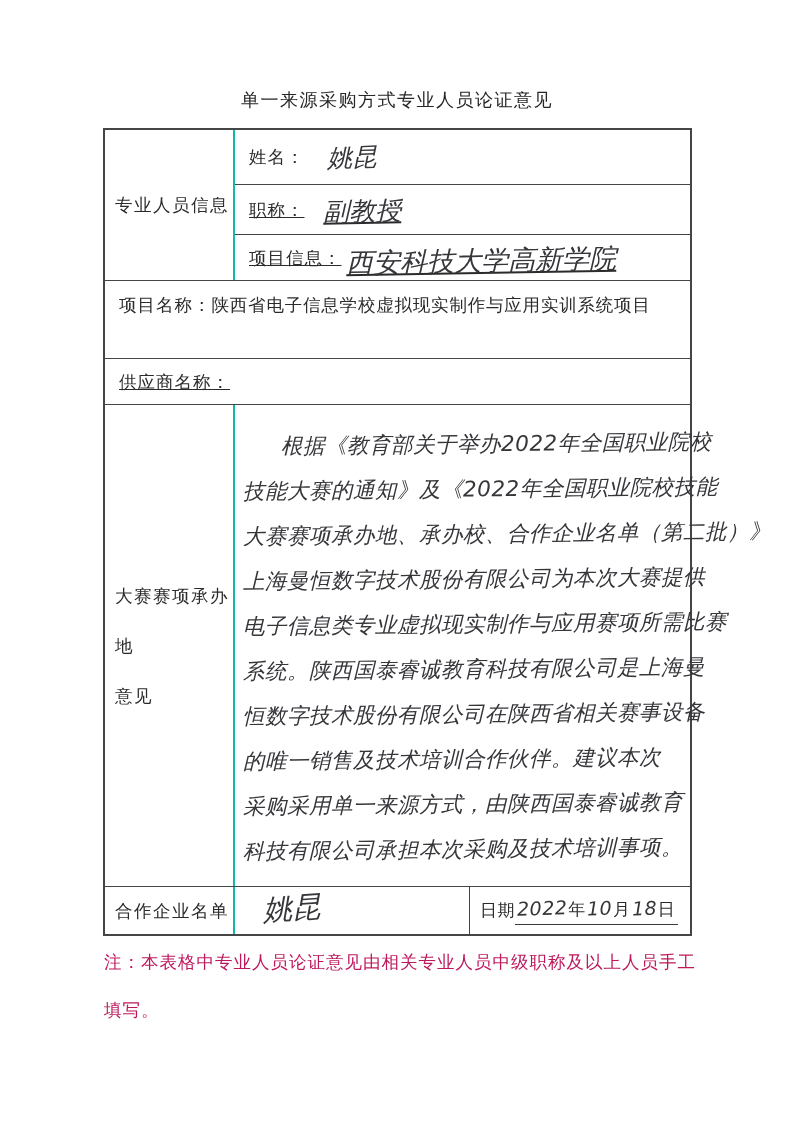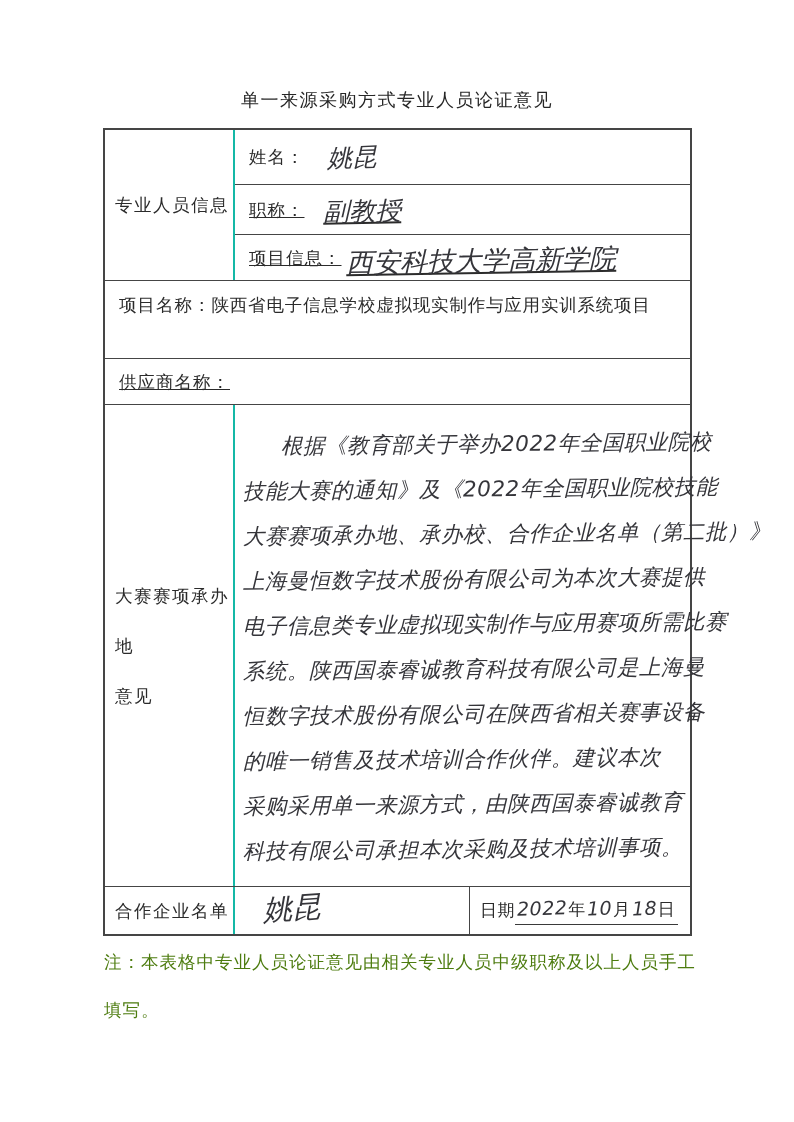--- a/index.html
+++ b/index.html
@@ -57,21 +57,21 @@
     display:flex;align-items:center;padding-left:10px;
     font-size:17px;letter-spacing:0.5px;white-space:nowrap;margin-left:28px;
   }
   .date-underline{
     display:inline-flex;align-items:baseline;
     border-bottom:1.5px solid #3a3a3a;padding:0 3px 3px 1px;
   }
   .hw-date{font-size:19px;font-style:italic;transform:rotate(-2deg);margin:0 1px;}
   .note{
     position:absolute;left:104px;top:938px;width:600px;
-    font-size:17.5px;letter-spacing:1px;line-height:48px;color:#4d7c0f;
+    font-size:17.5px;letter-spacing:1px;line-height:48px;color:#be185d;
   }
 </style>
 </head>
 <body>
 
 <div class="page">
 
   <div class="title">单一来源采购方式专业人员论证意见</div>
 
   <div class="table">

